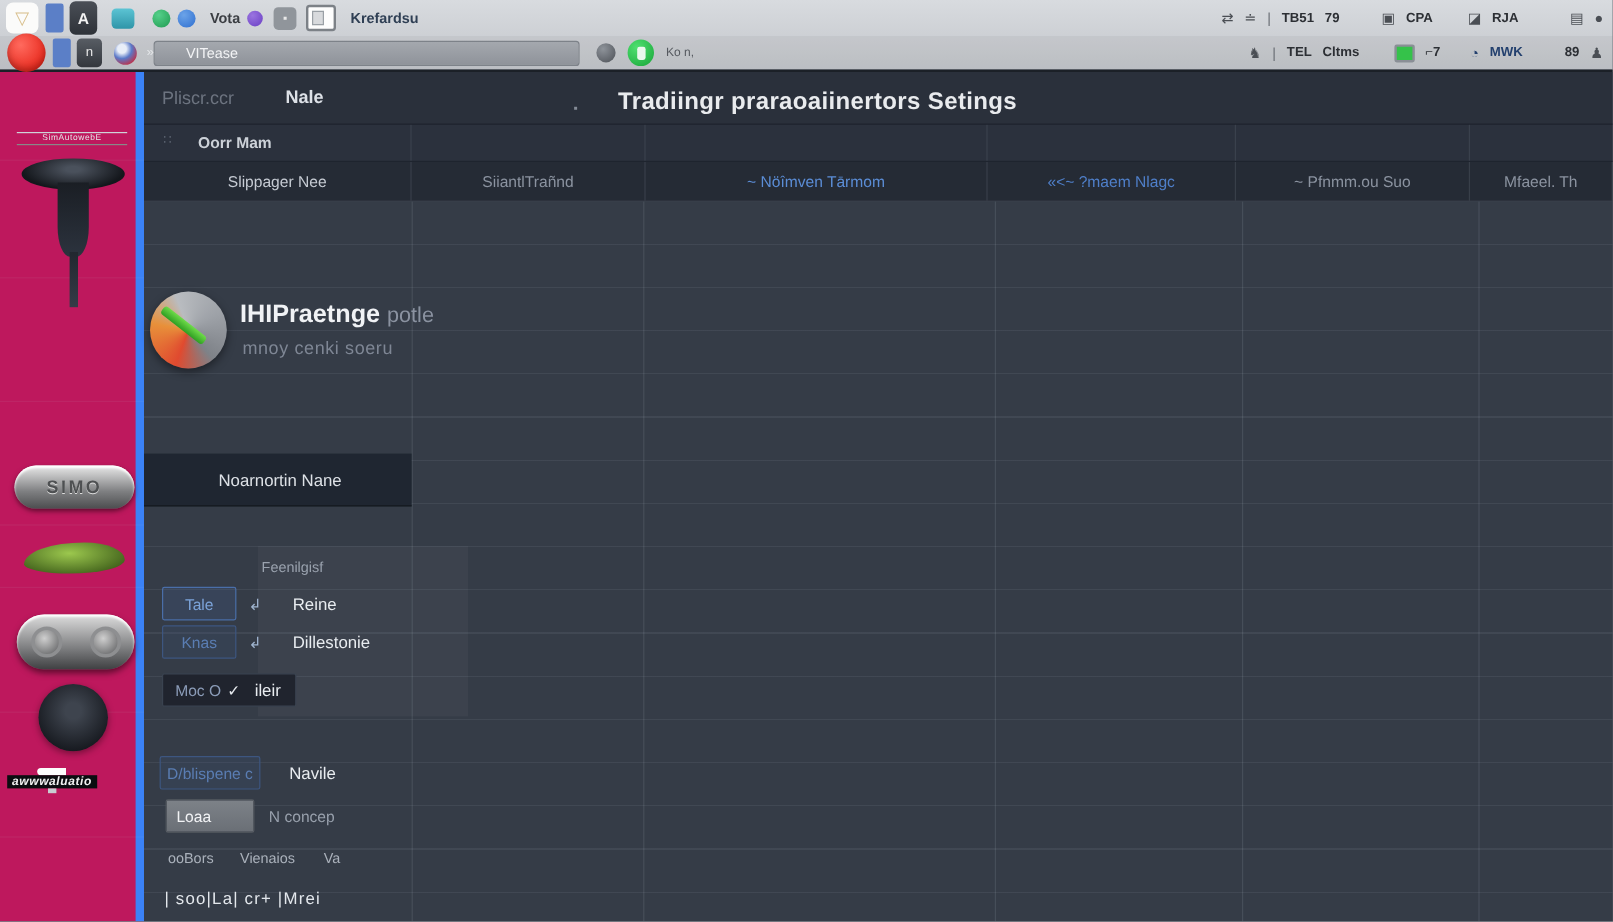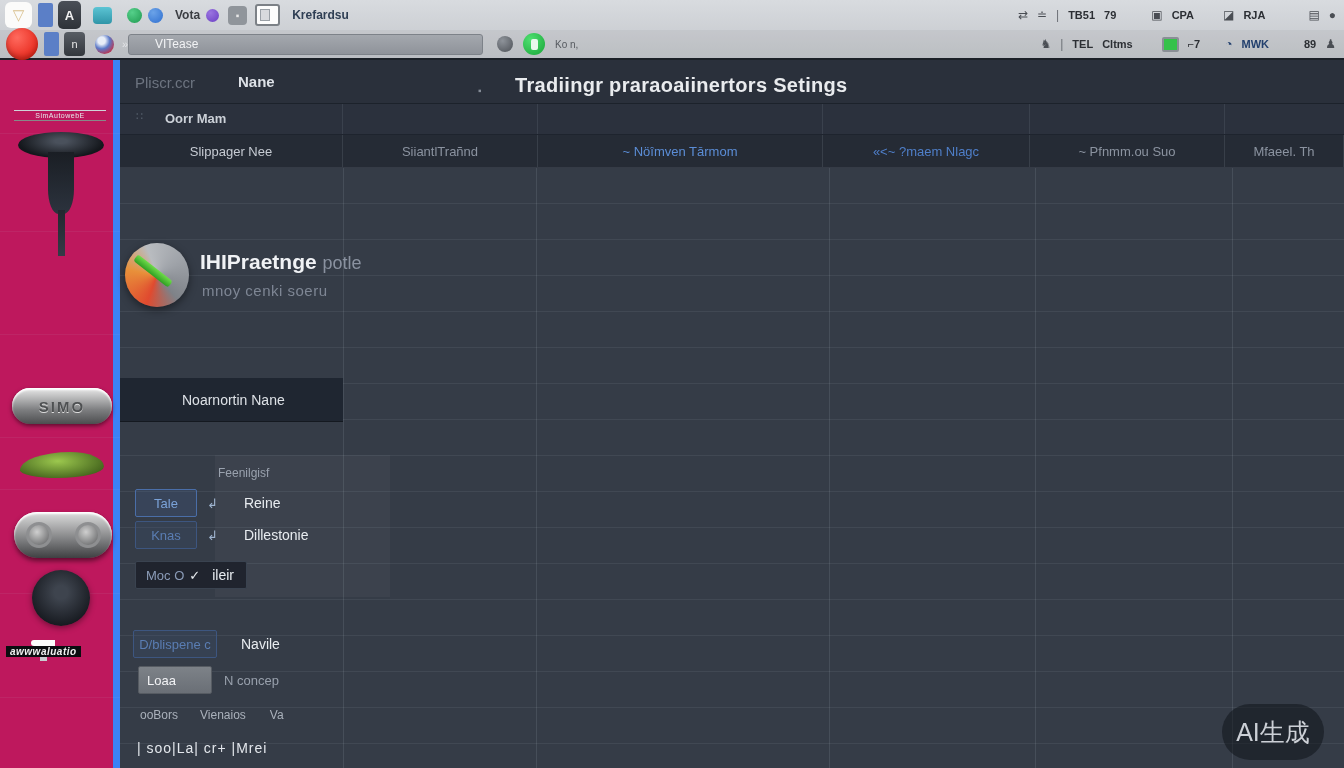--- a/index.html
+++ b/index.html
@@ -238,21 +238,21 @@
       <div class="sb-gear"></div>
       <div class="sb-tag">
         <span class="tag-sq"></span>
         <span class="tag-strip">awwwaluatio</span>
         <span class="tag-cap"></span>
       </div>
     </div>
 
     <div class="titlebar">
       <span class="bc-muted">Pliscr.ccr</span>
-      <span class="bc-strong">Nane</span>
+      <span class="bc-strong">Nale</span>
       <span class="title-marker">▪</span>
       <span class="win-main-title">Tradiingr praraoaiinertors Setings</span>
     </div>
 
     <div class="subrow">
       <span class="subrow-dots">∷</span>
       <span class="subrow-label">Oorr Mam</span>
       <span class="cell" style="width:223px"></span>
       <span class="cell" style="width:195px"></span>
       <span class="cell" style="width:285px"></span>
@@ -326,17 +326,16 @@
       <div class="frow" style="left:20px; top:540px;">
         <span class="r6txt">ooBors</span>
         <span class="r6txt" style="margin-left:22px">Vienaios</span>
         <span class="r6txt" style="margin-left:24px">Va</span>
       </div>
 
       <div class="frow" style="left:17px; top:572px;">
         <span class="r7txt">| soo|La| cr+ |Mrei</span>
       </div>
 
-      <div class="watermark">AI生成</div>
     </div>
 
   </div>
 </div>
 
 </body></html>

